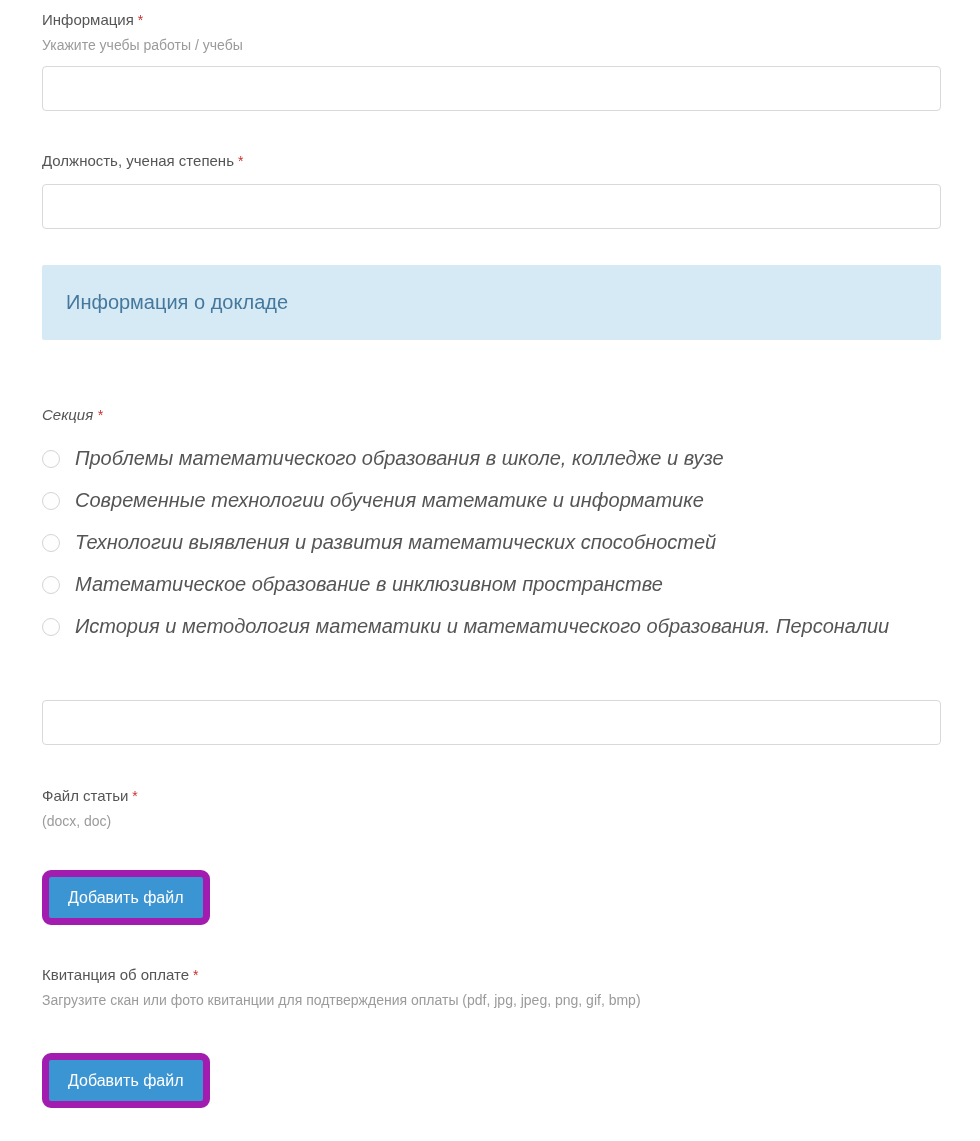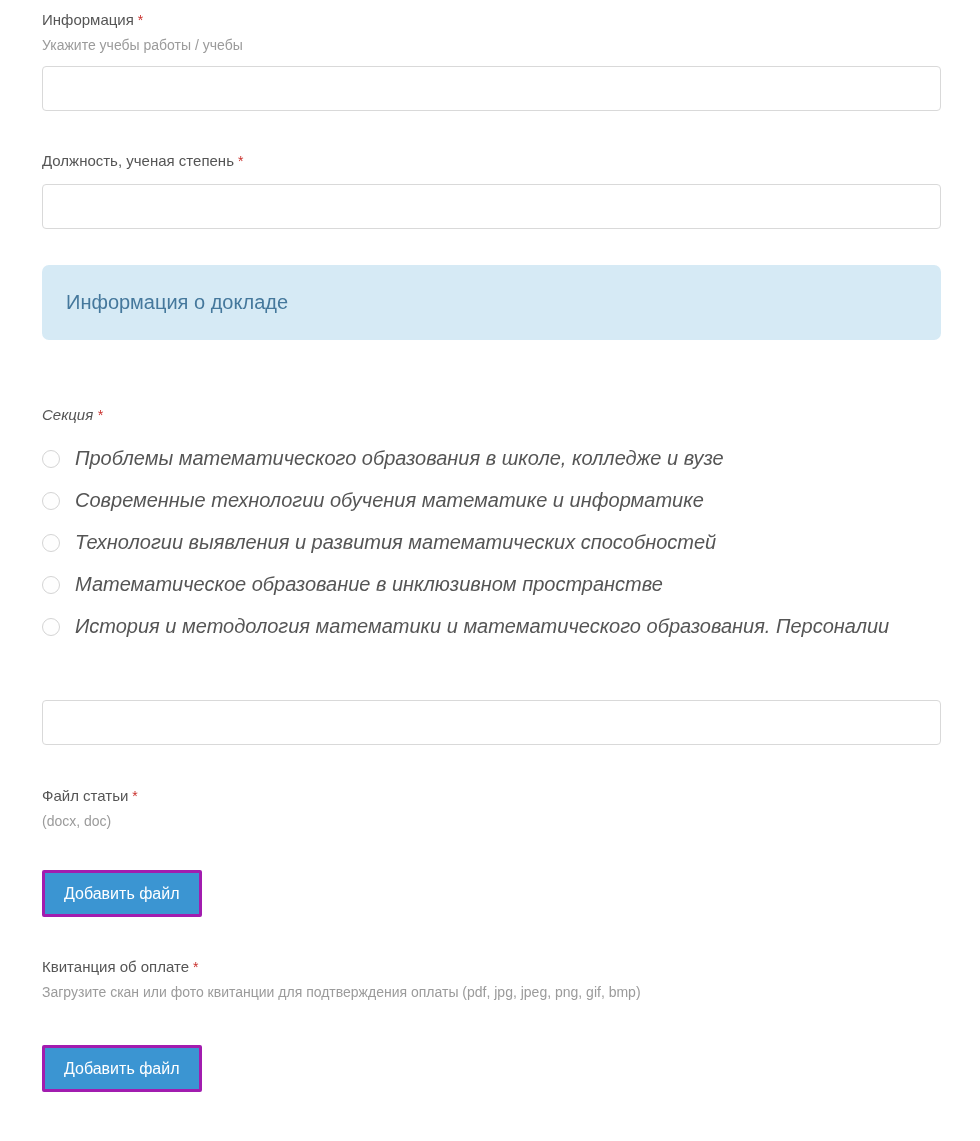--- a/index.html
+++ b/index.html
@@ -54,21 +54,21 @@
     border-radius: 4px;
     outline: none;
     background: #fff;
   }
   .group-2 { margin-top: 40px; }
   .group-2 .text-input { margin-top: 13px; }
   .section-header {
     margin-top: 36px;
     height: 75px;
     background: var(--header_bg);
-    border-radius: 7px;
+    border-radius: 2px;
     display: flex;
     align-items: center;
     padding-left: 24px;
   }
   .section-header-title {
     font-size: 20px;
     color: var(--header_text);
   }
   .group-section { margin-top: 65px; font-style: italic; }
   .radio-list { margin-top: 24px; }
@@ -99,22 +99,22 @@
   .group-receipt { margin-top: 40px; }
   .btn-upload {
     display: inline-block;
     margin-top: 40px;
     padding: 11px 19px;
     font-size: 16px;
     line-height: 19px;
     font-family: "Liberation Sans", "DejaVu Sans", sans-serif;
     color: var(--button_text);
     background: var(--button_bg);
-    border: 3px solid #a21caf;
-    border-radius: 2px;
+    border: 7px solid #a21caf;
+    border-radius: 9px;
     cursor: pointer;
   }
   .group-receipt .btn-upload { margin-top: 44px; }
 </style>
 </head>
 <body>
 
 <div class="container">
 
   <div class="group-1">

